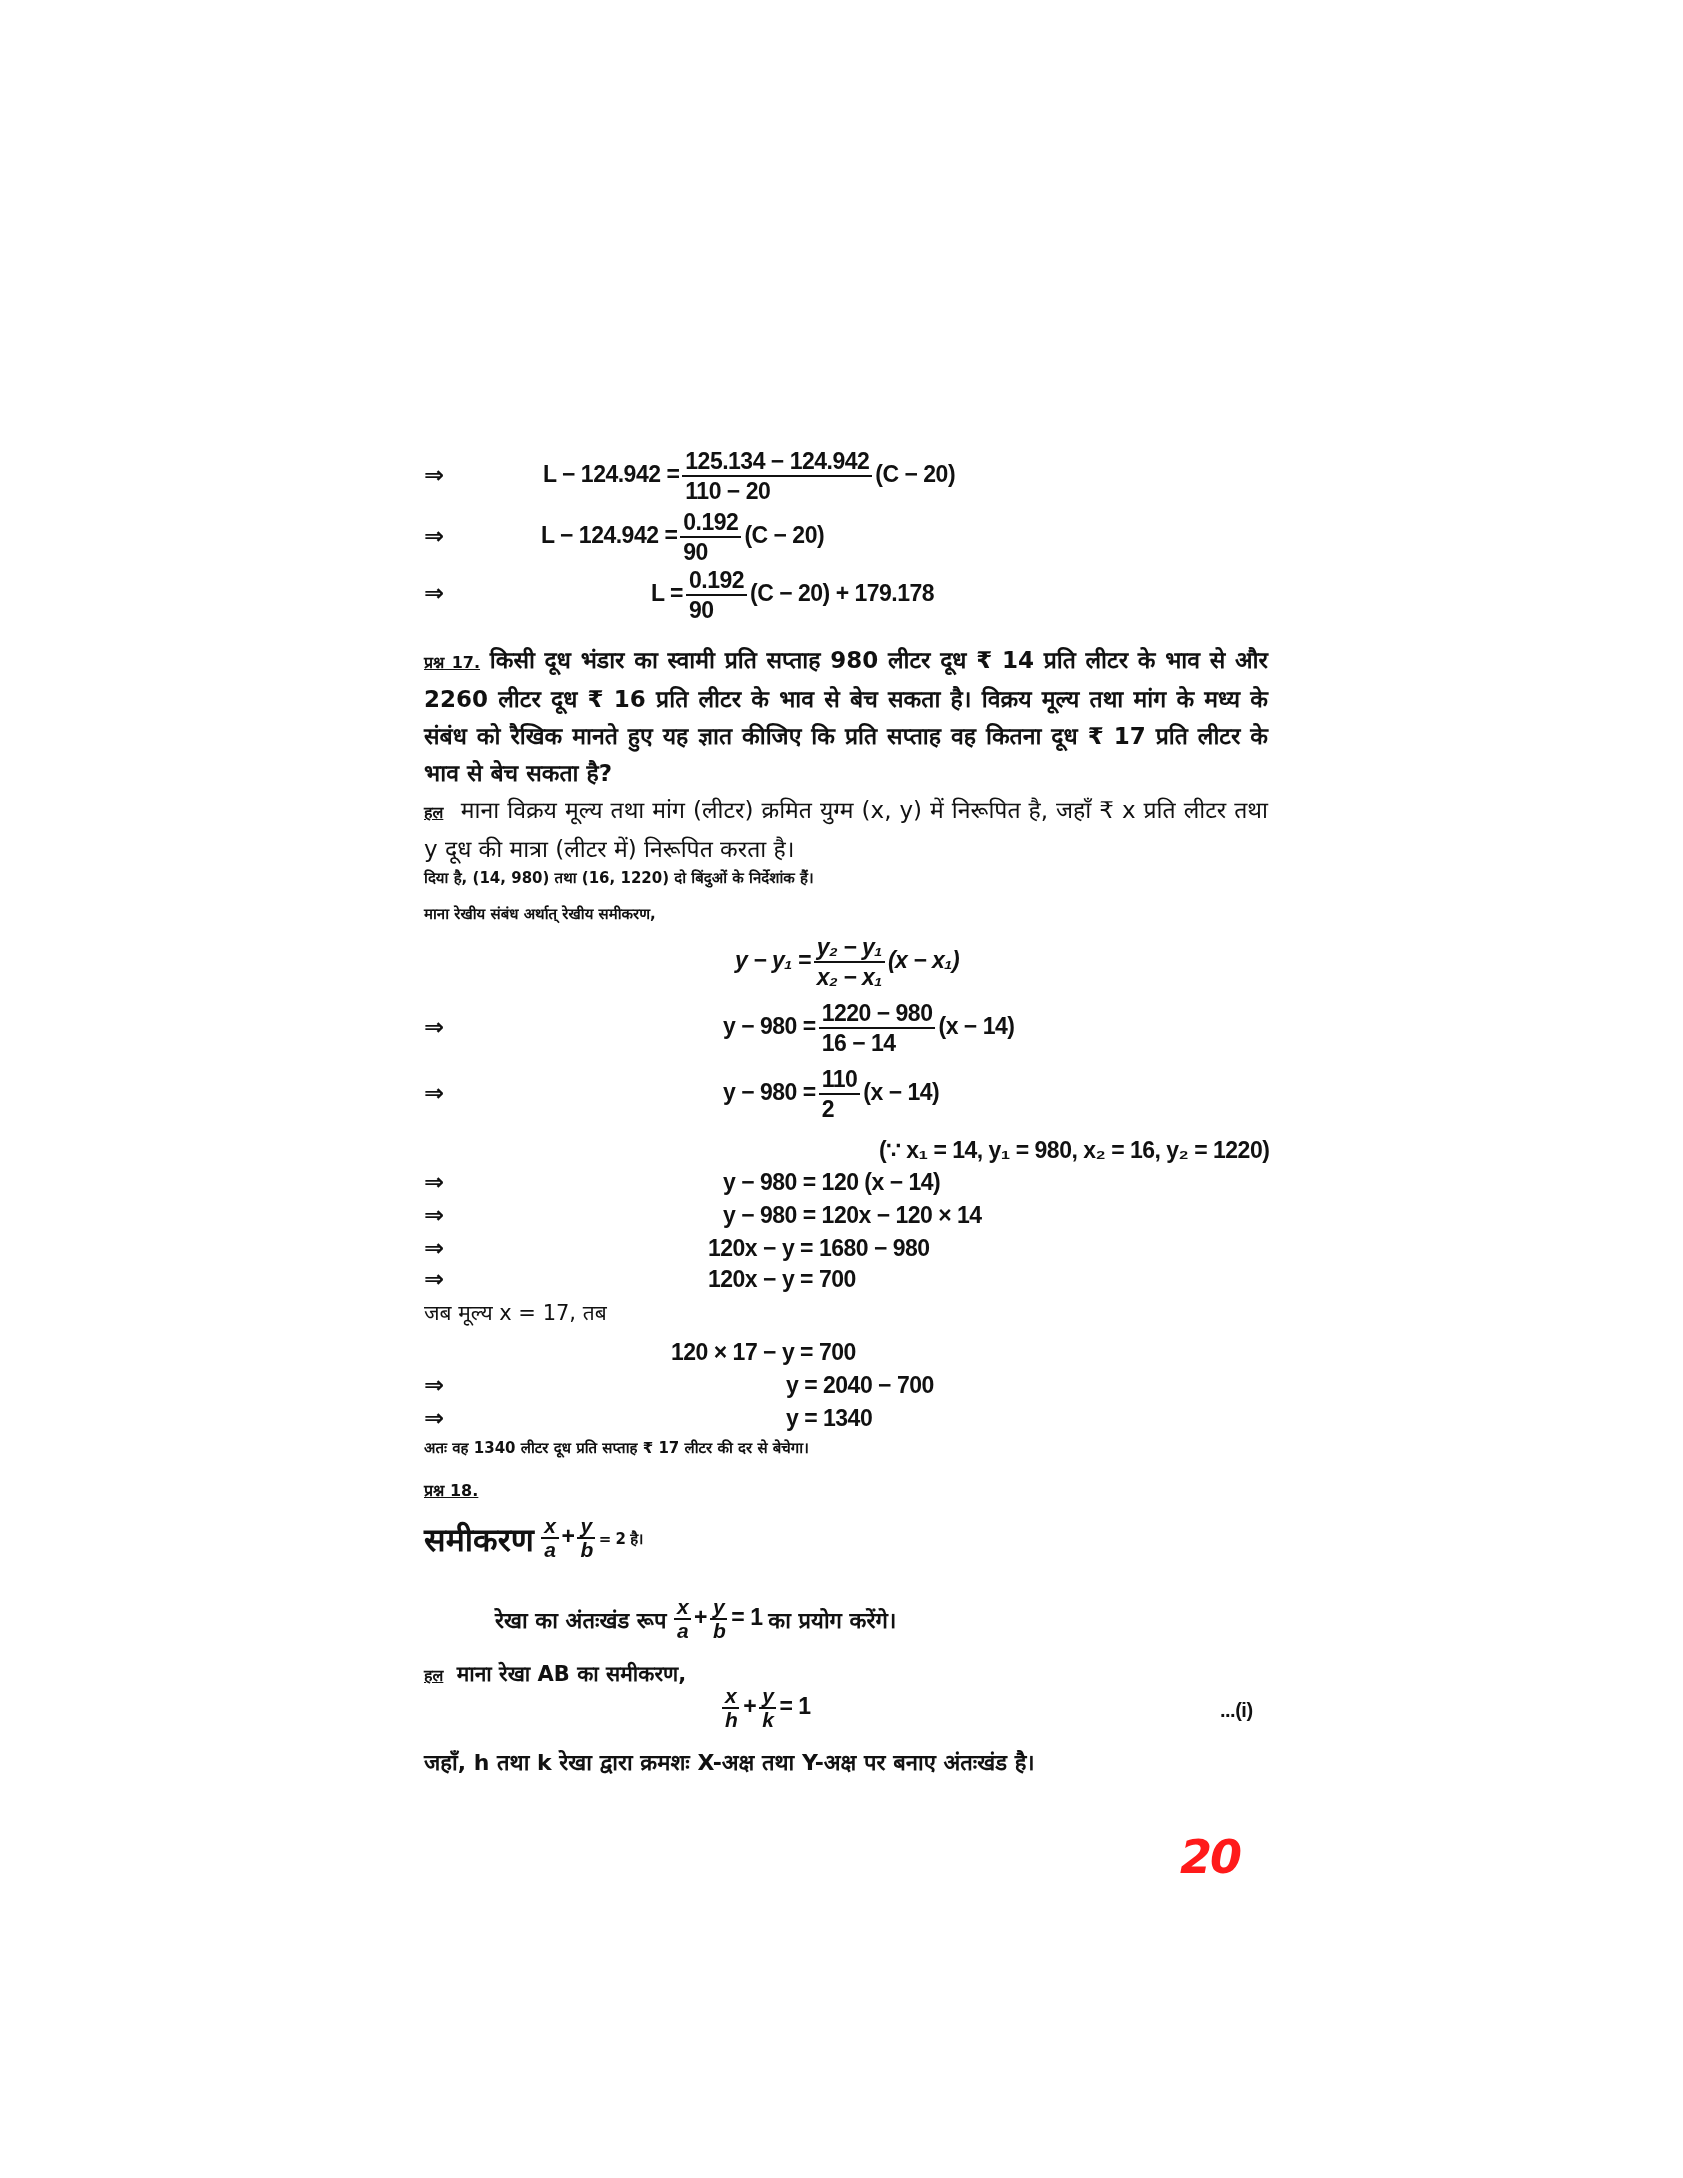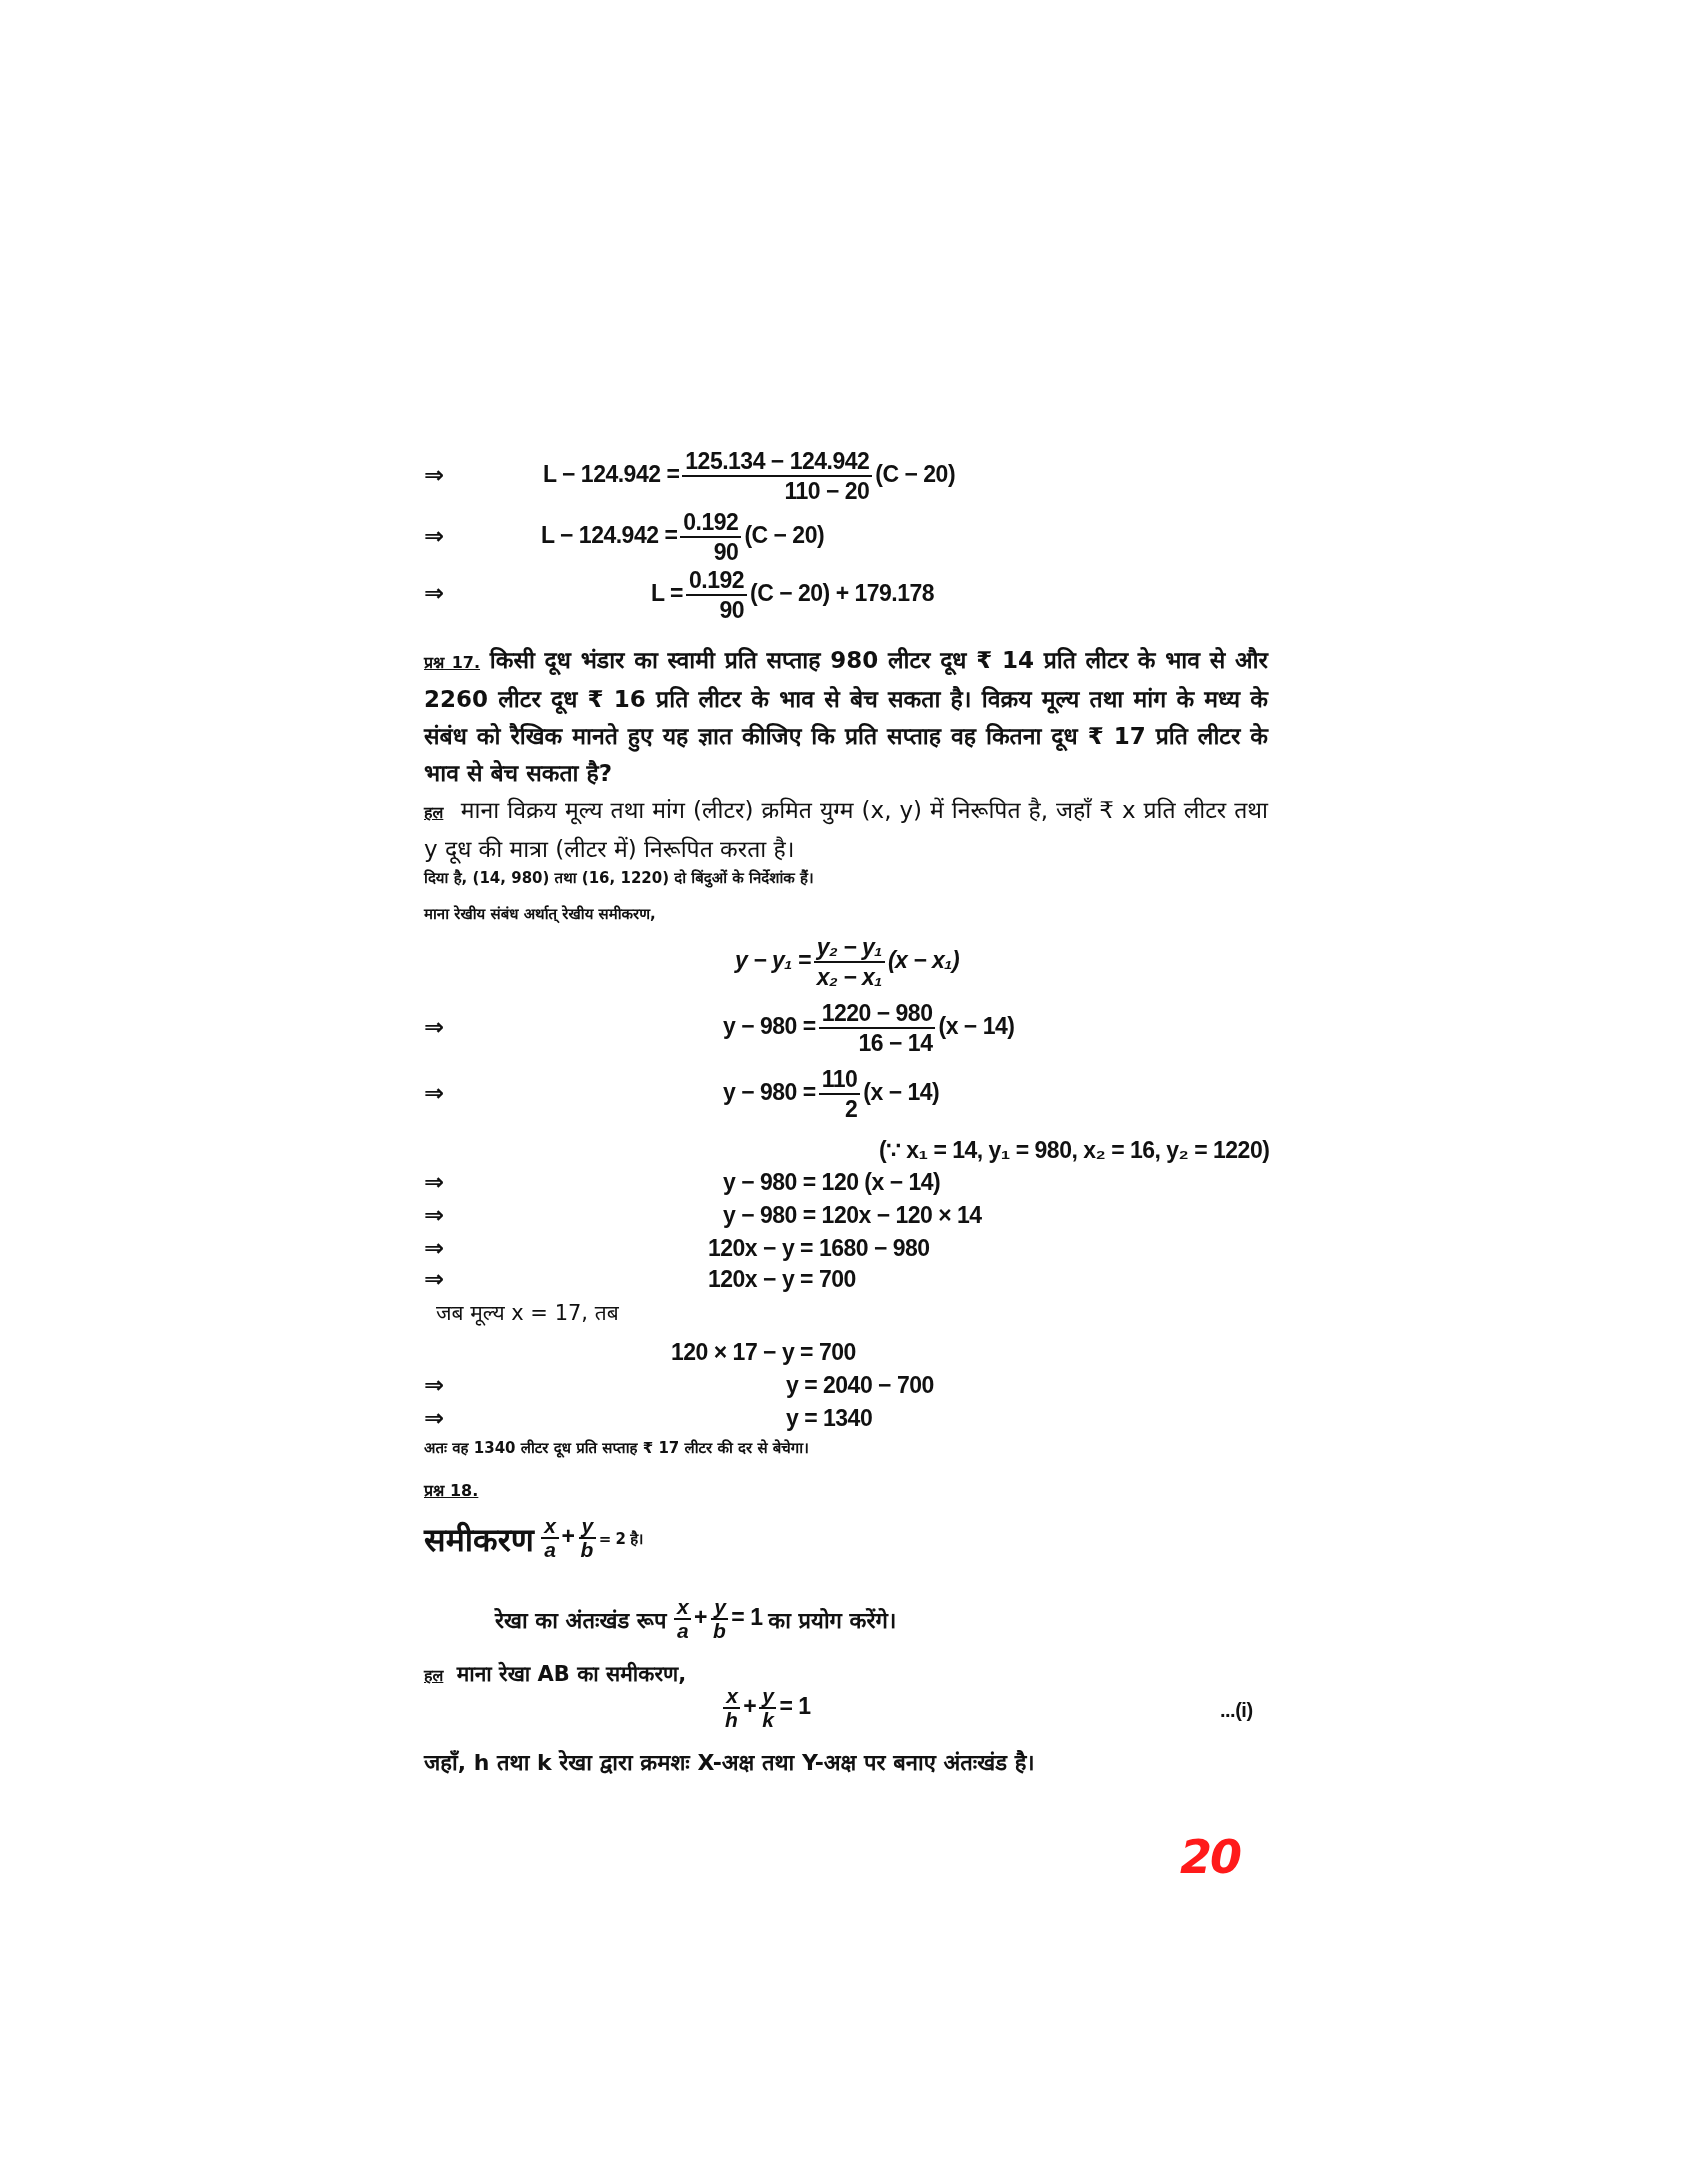--- a/index.html
+++ b/index.html
@@ -6,21 +6,21 @@
   body { width:1683px; height:2178px; position:relative; overflow:hidden;
          font-family:"Liberation Sans", "DejaVu Sans", sans-serif; color:#111; }
   .abs { position:absolute; white-space:nowrap; }
   .arrow { position:absolute; left:424px; font-size:24px; font-weight:bold; }
   .math { font-family:"Liberation Sans", sans-serif; font-weight:bold; font-size:23px; letter-spacing:-0.5px; }
   .txt { font-family:"DejaVu Sans", sans-serif; font-weight:bold; font-size:15px; }
   .txt-light { font-family:"DejaVu Sans", sans-serif; font-size:21px; }
   .heading { font-family:"DejaVu Sans", sans-serif; font-weight:bold; font-size:16px;text-decoration:underline; }
   .para { position:absolute; left:424px; width:844px; font-family:"DejaVu Sans", sans-serif;
           font-weight:bold; font-size:23px; line-height:37px; text-align:justify; }
-  .frac { display:inline-flex; flex-direction:column; align-items:flex-end; vertical-align:middle; margin:0 3px; }
+  .frac { display:inline-flex; flex-direction:column; align-items:flex-start; vertical-align:middle; margin:0 3px; }
   .frac .num { border-bottom:2px solid #111; padding:0 3px; line-height:28px; }
   .frac .den { padding:0 3px; line-height:28px; }
   .frac.small .num, .frac.small .den { line-height:22px; font-size:21px; }
   i { font-style:italic; }
   .page-no { position:absolute; left:1180px; top:1830px; font-family:"DejaVu Sans", sans-serif;
              font-weight:bold; font-style:italic; font-size:46px; color:#ff1a1a; letter-spacing:-2px; }
 </style>
 </head>
 <body>
 
@@ -94,21 +94,21 @@
 
 <span class="arrow" style="top:1201px;">⇒</span>
 <div class="abs math" style="left:723px; top:1202px;">y − 980 = 120x − 120 × 14</div>
 
 <span class="arrow" style="top:1234px;">⇒</span>
 <div class="abs math" style="left:708px; top:1235px;">120x − y = 1680 − 980</div>
 
 <span class="arrow" style="top:1265px;">⇒</span>
 <div class="abs math" style="left:708px; top:1266px;">120x − y = 700</div>
 
-<div class="abs txt-light" style="left:424px; top:1298px;margin-left:12px;">जब मूल्य  x = 17, तब</div>
+<div class="abs txt-light" style="left:424px; top:1298px;">जब मूल्य  x = 17, तब</div>
 
 <div class="abs math" style="left:671px; top:1339px;">120 × 17 − y = 700</div>
 
 <span class="arrow" style="top:1371px;">⇒</span>
 <div class="abs math" style="left:786px; top:1372px;">y = 2040 − 700</div>
 
 <span class="arrow" style="top:1404px;">⇒</span>
 <div class="abs math" style="left:786px; top:1405px;">y = 1340</div>
 
 <div class="abs txt" style="left:424px; top:1437px;">अतः वह 1340 लीटर दूध प्रति सप्ताह ₹ 17 लीटर की दर से बेचेगा।</div>

